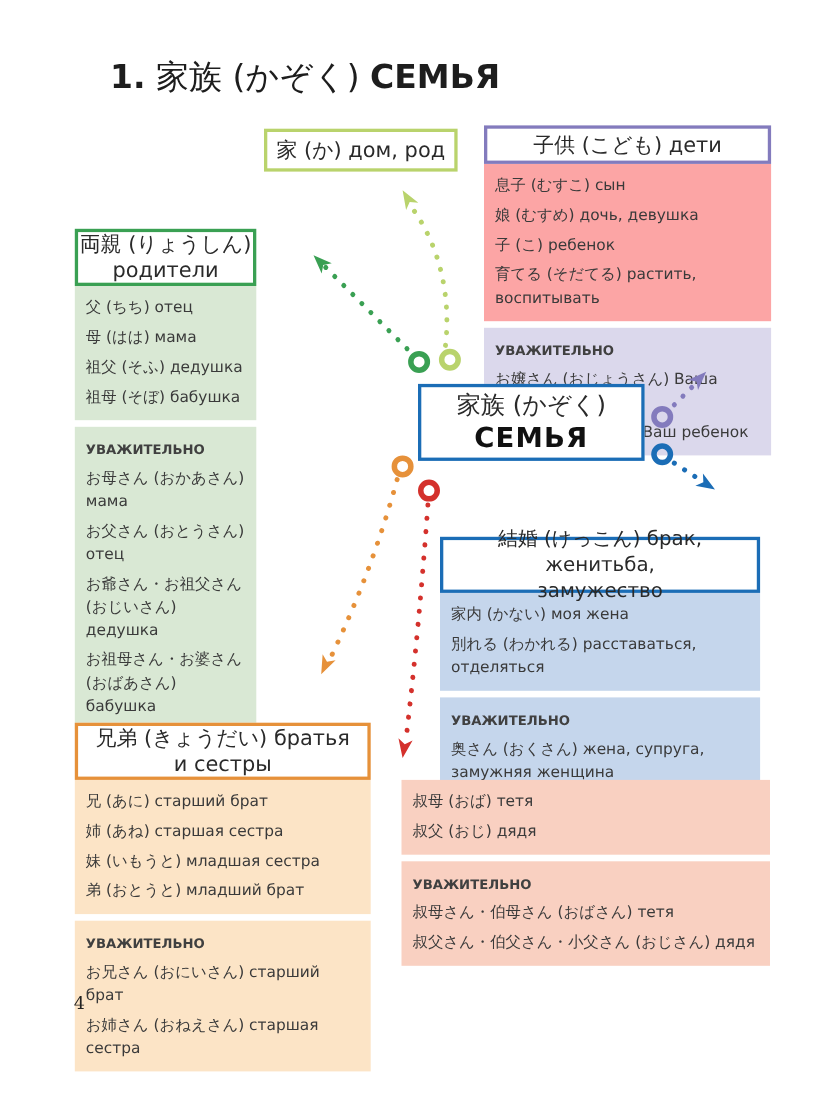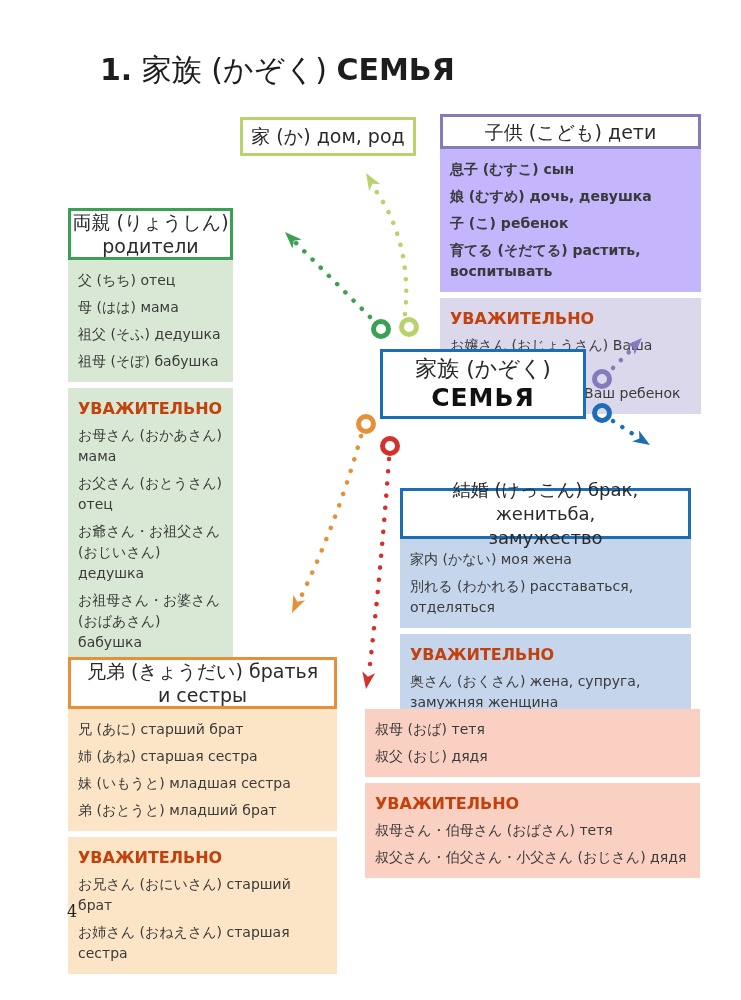--- a/index.html
+++ b/index.html
@@ -14,21 +14,21 @@
         align-items:center;justify-content:center;box-sizing:border-box;text-align:center;}
   .centerbox .jp{font-size:22px;color:#2a2a2a;line-height:28px;white-space:nowrap;}
   .centerbox .ru{font-size:25px;font-weight:bold;color:#111;line-height:30px;letter-spacing:1px;}
   .group{position:absolute;}
   .ghead{background:#fff;border:3px solid;box-sizing:border-box;display:flex;flex-direction:column;
         justify-content:center;align-items:center;text-align:center;font-size:19px;color:#2a2a2a;
         line-height:24px;position:relative;z-index:2;margin-top:31px;}
   .gbody{box-sizing:border-box;padding:7px 10px;font-size:14px;color:#3a3a3a;}
   .gbody .item{line-height:21px;padding:3px 0;}
   .gbody .item.wrap{line-height:21px;}
-  .resp{font-weight:bold;font-size:16px;color:#c2410c;line-height:24px;padding:2px 0 1px 0;}
+  .resp{font-weight:bold;font-size:12px;color:#404040;line-height:24px;padding:2px 0 1px 0;}
   .respblock{margin-top:6px;}
   .pagenum{position:absolute;left:67px;top:902px;font-family:"DejaVu Serif","Liberation Serif",serif;
         font-size:16px;color:#222;}
   svg.overlay{position:absolute;left:0;top:0;pointer-events:none;z-index:3;}
 </style>
 </head>
 <body>
 
 <div class="page">
 
@@ -61,21 +61,21 @@
           <div class="item">お爺さん・お祖父さん (おじいさん) дедушка</div>
           <div class="item">お祖母さん・お婆さん (おばあさん) бабушка</div>
         </div>
     </div>
   </div>
 
   <div class="group" style="left:440px;top:83px;width:261px;">
     <div class="ghead" style="height: 35px; border-color: rgb(131, 123, 189);">
       <div>子供 (こども) дети</div>
     </div>
-    <div class="gbody" style="background: #c4b5fd; font-weight: bold;">
+    <div class="gbody" style="background: #fca5a5;">
         <div class="item">息子 (むすこ) сын</div>
         <div class="item">娘 (むすめ) дочь, девушка</div>
         <div class="item">子 (こ) ребенок</div>
         <div class="item">育てる (そだてる) растить, воспитывать</div>
       </div>
     <div class="gbody respblock" style="background: rgb(219, 216, 236);">
       <div class="resp">УВАЖИТЕЛЬНО</div>
       <div>
           <div class="item">お嬢さん (おじょうさん) Ваша дочь</div>
           <div class="item">お子さん (おこさん) Ваш ребенок</div>

